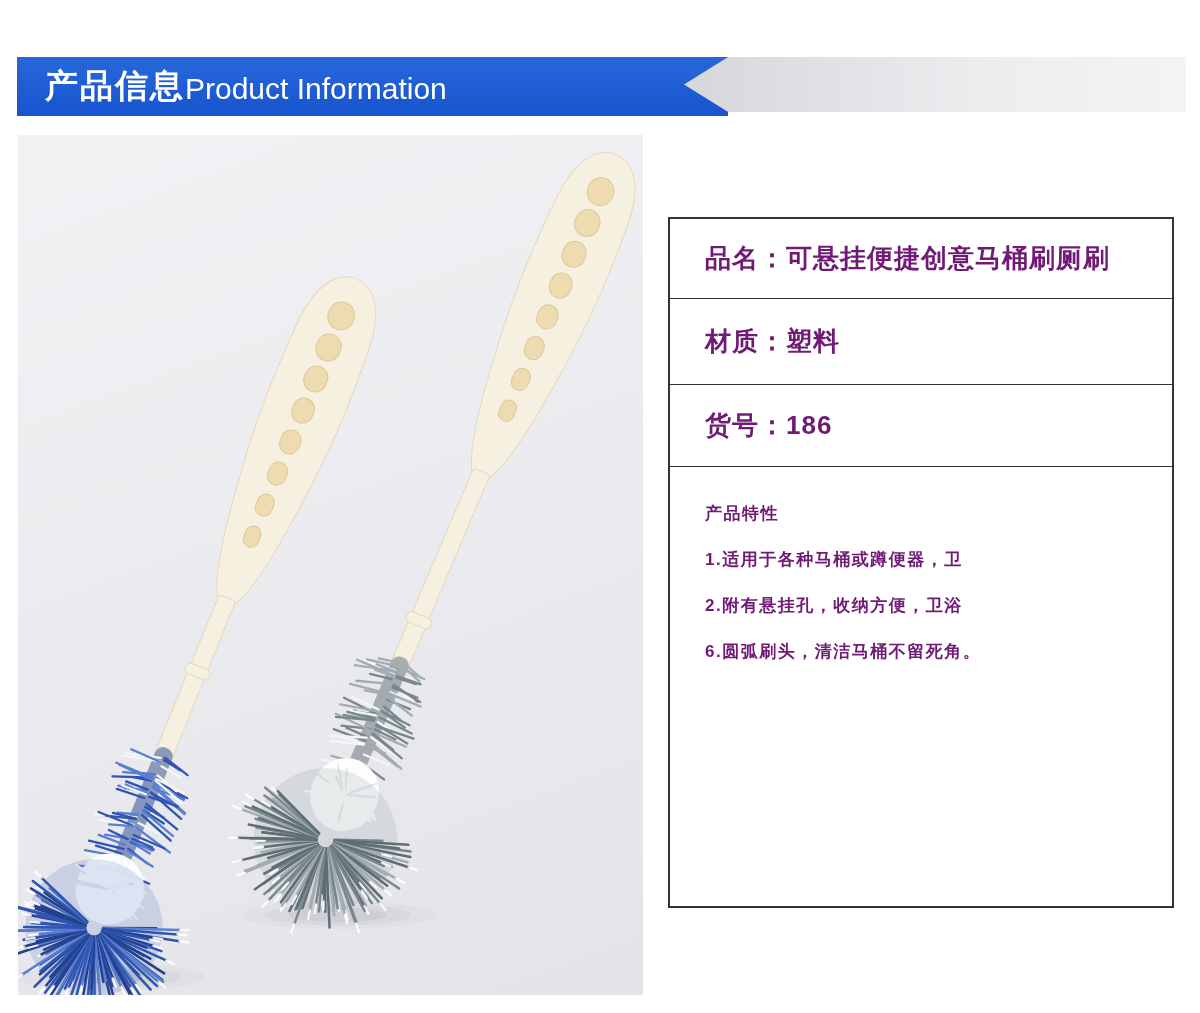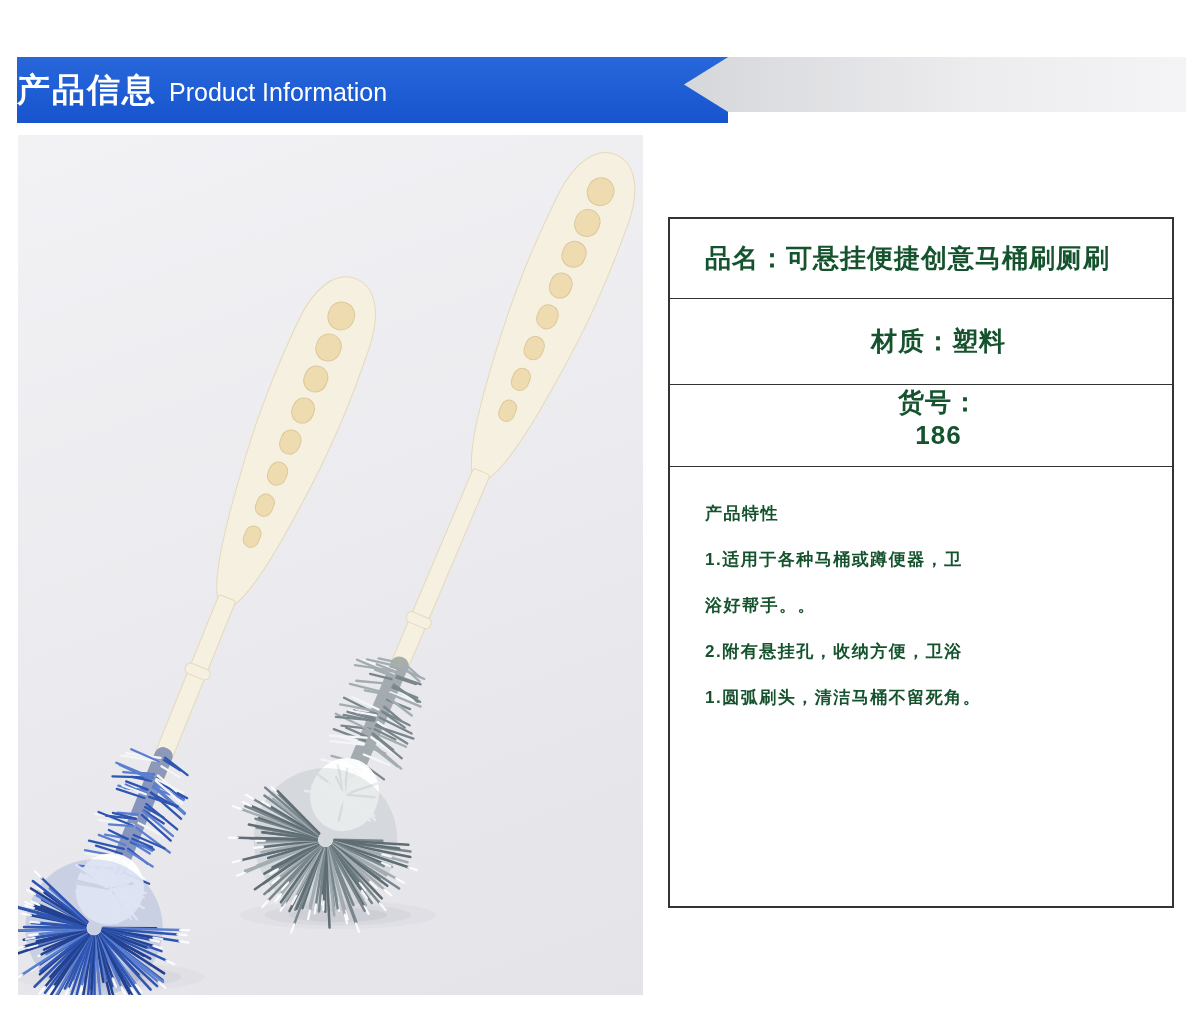--- a/index.html
+++ b/index.html
@@ -1,50 +1,50 @@
 <!DOCTYPE html>
 <html><head>
 <meta charset="utf-8">
 <style>
   html,body{margin:0;padding:0;background:#ffffff;}
   body{font-family:"Liberation Sans","DejaVu Sans",sans-serif;}
   .page{position:relative;width:1200px;height:1013px;background:#ffffff;overflow:hidden;}
 
   
   .banner-blue{
-    position:absolute;left:17px;top:57px;width:711px;height:66px;z-index:1;
+    position:absolute;left:17px;top:57px;width:711px;height:59px;z-index:1;
     background:linear-gradient(180deg,#2767da 0%,#1754ce 100%);
-    display:flex;align-items:center;gap:12px;box-sizing:border-box;
+    display:flex;align-items:center;padding-left:28px;box-sizing:border-box;
   }
   .banner-gray{
     position:absolute;left:684px;top:57px;width:502px;height:55px;z-index:2;
     background:linear-gradient(90deg,#d6d7da 0%,#ededf0 60%,#f4f4f6 100%);
     -webkit-clip-path:polygon(0% 50%,8.8% 0%,100% 0%,100% 100%,8.8% 100%);
     clip-path:polygon(0% 50%,8.8% 0%,100% 0%,100% 100%,8.8% 100%);
   }
   .t-zh{font-size:33px;font-weight:700;color:#ffffff;letter-spacing:2px;white-space:nowrap;}
-  .t-en{font-size:25px;font-weight:400;color:#ffffff;white-space:nowrap;position:relative;top:2px;}
+  .t-en{font-size:30px;font-weight:400;color:#ffffff;white-space:nowrap;position:relative;top:2px;}
 
   
   .photo{
     position:absolute;left:18px;top:135px;width:625px;height:860px;
     background:linear-gradient(160deg,#f2f2f5 0%,#ebebef 50%,#e3e3e8 100%);
   }
   .photo svg{display:block;}
 
   
   .spec-table{
     position:absolute;left:668px;top:217px;width:506px;height:691px;
-    border:2px solid #333333;box-sizing:border-box;color:#14532d;background:#ffffff;
+    border:2px solid #333333;box-sizing:border-box;color:#701a75;background:#ffffff;
   }
   .row{
     display:flex;align-items:center;padding-left:35px;box-sizing:border-box;
     border-bottom:1px solid #333333;font-size:26px;font-weight:700;letter-spacing:1px;white-space:nowrap;
   }
-  .r1{height:80px;} .r2{height:86px;justify-content:center;} .r3{height:82px;flex-direction:column;} .r4{height:83px;}
+  .r1{height:80px;} .r2{height:86px;} .r3{height:82px;} .r4{height:83px;}
   .features{height:356px;border-bottom:none;display:block;padding:24px 18px 0 35px;}
   .f-title,.f-line{font-size:17px;font-weight:700;line-height:46px;letter-spacing:1.5px;white-space:nowrap;}
 </style>
 </head>
 <body>
 
 <div class="page">
 
   <div>
     <div class="banner-blue">
@@ -590,19 +590,18 @@
       <span>材质：</span>
       <span>塑料</span>
     </div>
     <div class="row r3">
       <span>货号：</span>
       <span>186</span>
     </div>
     <div class="row features">
       <div class="f-title">产品特性</div>
       <div class="f-line">1.适用于各种马桶或蹲便器，卫</div>
-      <div class="f-line">浴好帮手。。</div>
       <div class="f-line">2.附有悬挂孔，收纳方便，卫浴</div>
-      <div class="f-line">1.圆弧刷头，清洁马桶不留死角。</div>
+      <div class="f-line">6.圆弧刷头，清洁马桶不留死角。</div>
     </div>
   </div>
 
 </div>
 
 </body></html>

